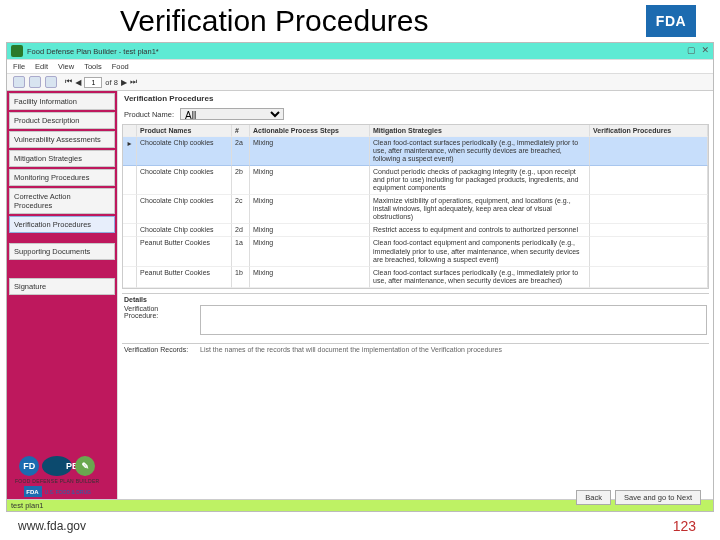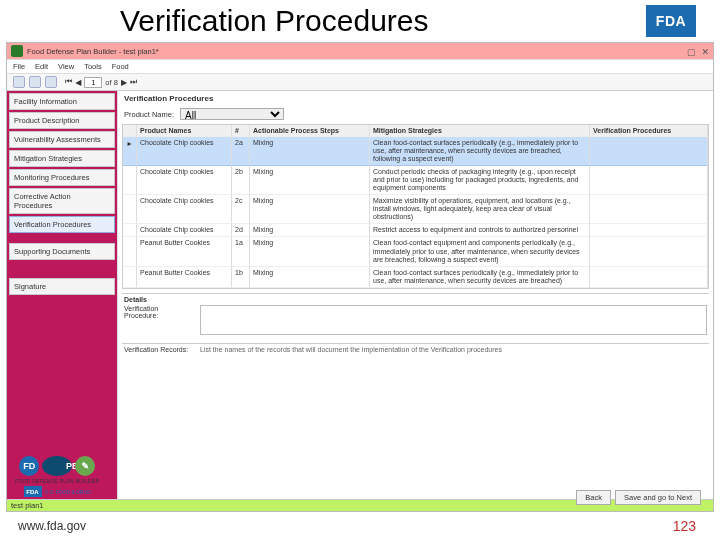--- a/index.html
+++ b/index.html
@@ -2,21 +2,21 @@
 <html><head>
 <meta charset="utf-8">
 <style>
   * { box-sizing: border-box; margin: 0; padding: 0; }
   html, body { width: 720px; height: 540px; font-family: Arial, sans-serif; background: #fff; overflow: hidden; }
   .slide { width: 720px; height: 540px; position: relative; display: flex; flex-direction: column; }
   .header { display: flex; align-items: center; justify-content: space-between; padding: 4px 24px 2px 120px; }
   .title { font-size: 30px; font-weight: 400; color: #000; }
   .fda-badge { width: 50px; height: 32px; background: #1c6bb0; color: #fff; display: flex; align-items: center; justify-content: center; font-weight: bold; font-size: 14px; letter-spacing: 0.5px; }
   .app-window { margin: 2px 6px 0 6px; border: 1px solid #bbb; flex: 1; display: flex; flex-direction: column; font-size: 7.5px; color: #333; background: #fff; position: relative; min-height: 0; }
-  .titlebar { display: flex; align-items: flex-end; justify-content: space-between; padding: 2px 4px; border-bottom: 1px solid #ddd; background: #fca5a5; }
+  .titlebar { display: flex; align-items: flex-start; justify-content: space-between; padding: 2px 4px; border-bottom: 1px solid #ddd; background: #5eead4; }
   .titlebar-left { display: flex; align-items: center; gap: 4px; }
   .app-icon { width: 12px; height: 12px; background: #2a7a2a; border-radius: 2px; }
   .win-controls { display: flex; gap: 6px; font-size: 9px; color: #555; }
   .menubar { display: flex; gap: 10px; padding: 2px 6px; border-bottom: 1px solid #ddd; }
   .toolbar { display: flex; align-items: center; gap: 4px; padding: 2px 6px; border-bottom: 1px solid #ccc; background: #f7f7f7; }
   .tb-icon { width: 12px; height: 12px; background: #d8e4f0; border: 1px solid #aac; border-radius: 2px; }
   .page-nav { display: flex; align-items: center; gap: 3px; margin-left: 4px; }
   .page-input { width: 18px; height: 11px; border: 1px solid #aaa; font-size: 7px; text-align: center; }
   .nav-btn { font-size: 8px; color: #333; cursor: pointer; }
   .body { flex: 1; display: flex; min-height: 0; }

